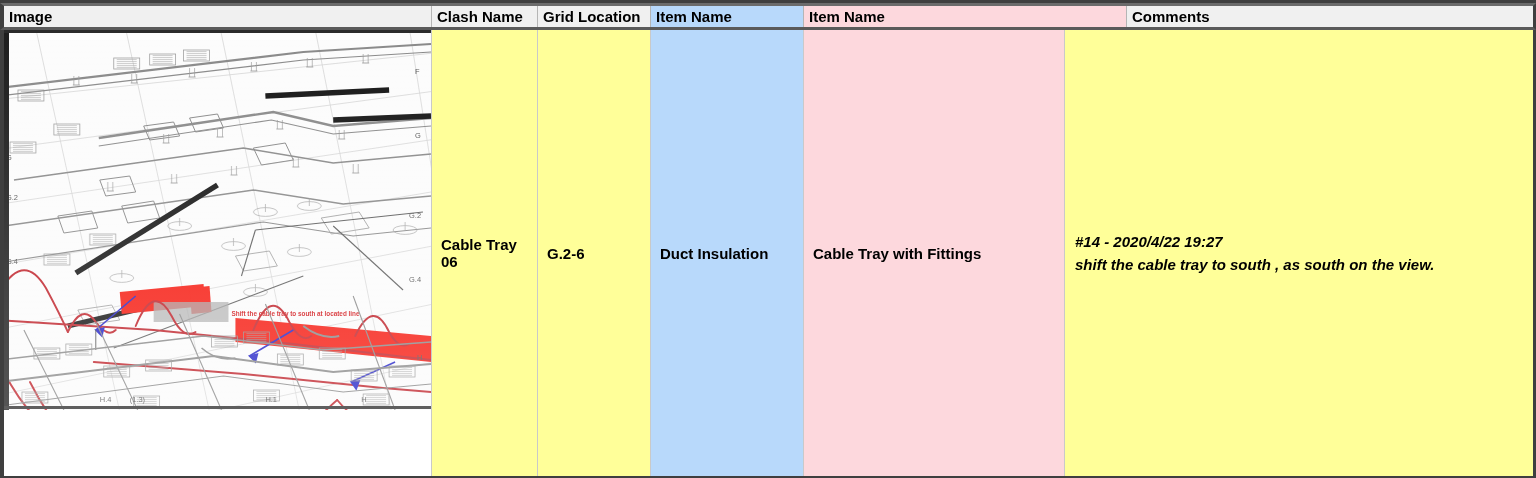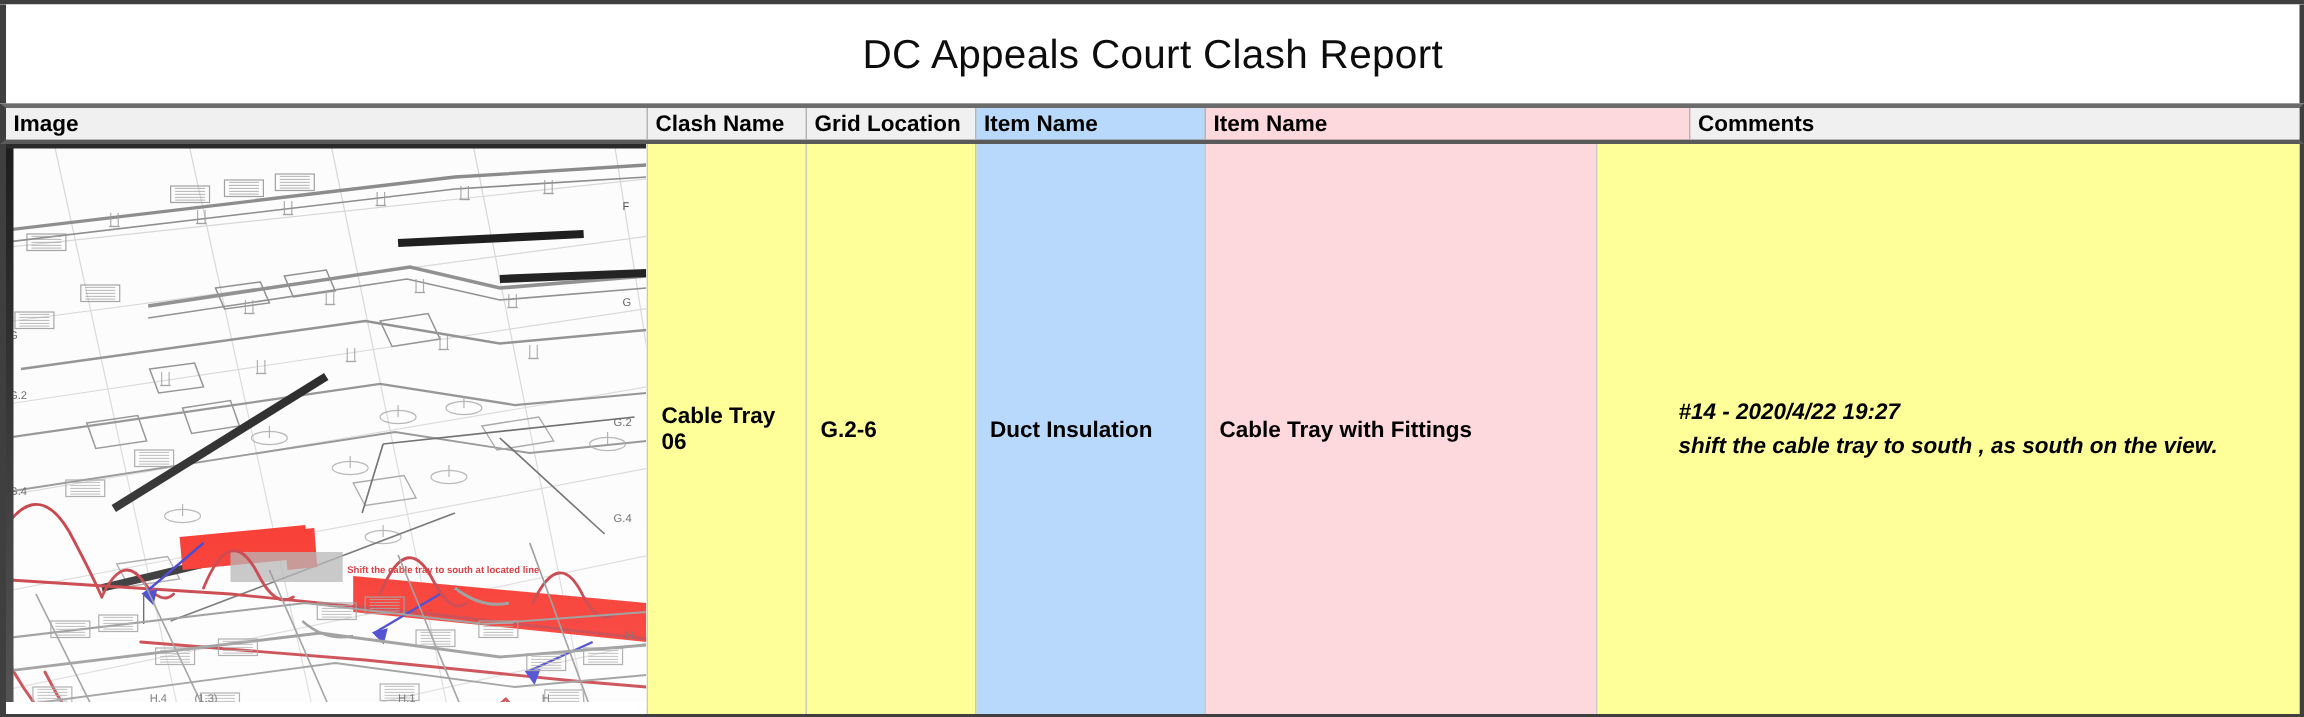--- a/index.html
+++ b/index.html
@@ -106,21 +106,20 @@
     padding-left: 10px;
     padding-right: 10px;
   }
   .comment-line {
     font-size: 15px;
     font-weight: bold;
     font-style: italic;
     color: #000000;
     line-height: 1.55;
     white-space: nowrap;
-    margin-left: 44px;
   }
 
   
   .image-cell {
     position: relative;
     box-sizing: border-box;
     padding: 0;
     background: #ffffff;
     border-right: 1px solid #c9c9c9;
     overflow: hidden;
@@ -143,23 +142,20 @@
     width: 100%;
     height: 8px;
     background: #ffffff;
   }
 </style>
 </head>
 <body>
 
 <div class="report">
 
-  <div class="title-band">
-    <div class="title-text">DC Appeals Court Clash Report</div>
-  </div>
 
   <div class="header-row">
     <div class="hcell" style="width:428px;background:#f0f0f0;">Image</div>
     <div class="hcell" style="width:106px;background:#f0f0f0;text-align:center;">Clash Name</div>
     <div class="hcell" style="width:113px;background:#f0f0f0;">Grid Location</div>
     <div class="hcell" style="width:153px;background:#b8d9fb;">Item Name</div>
     <div class="hcell" style="width:323px;background:#fdd8dd;">Item Name</div>
     <div class="hcell" style="flex:1 1 auto;background:#f0f0f0;">Comments</div>
   </div>
 

